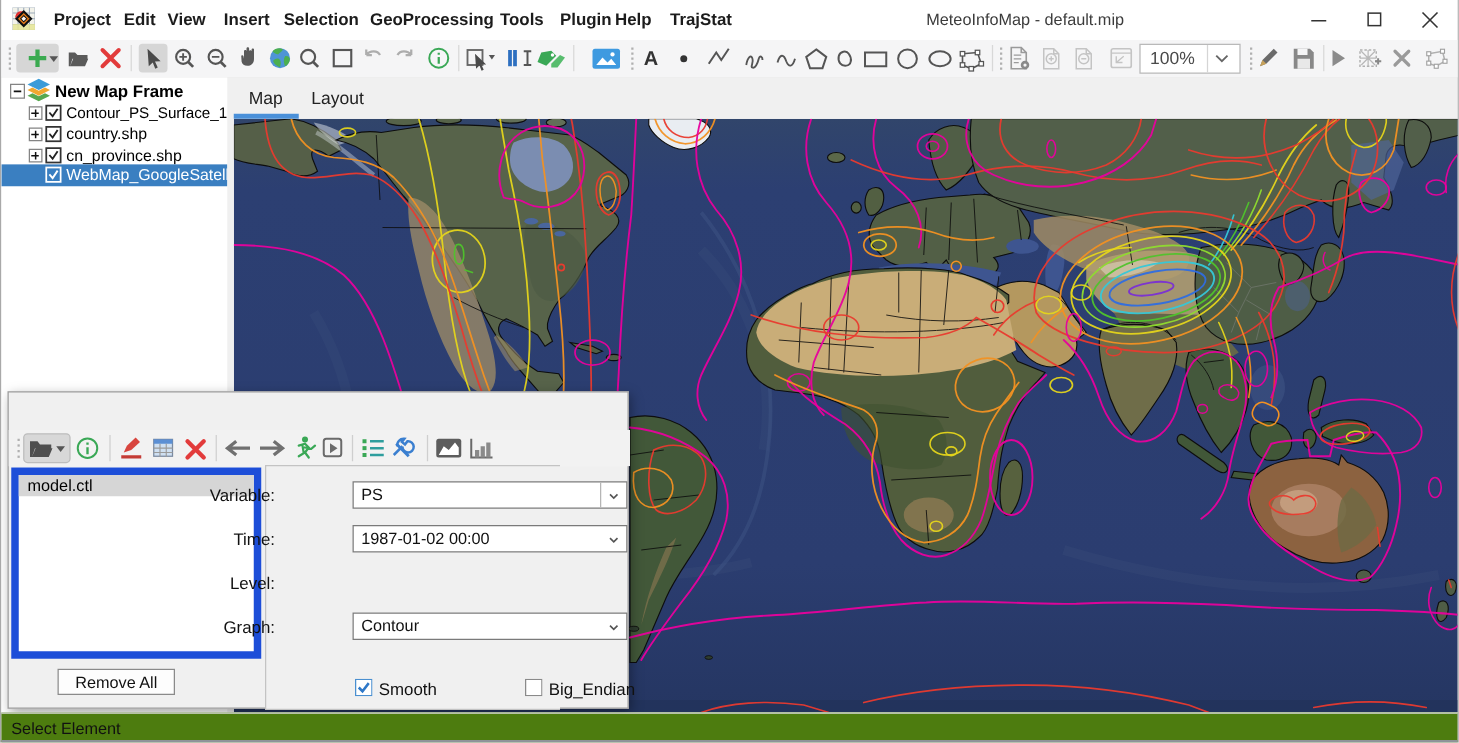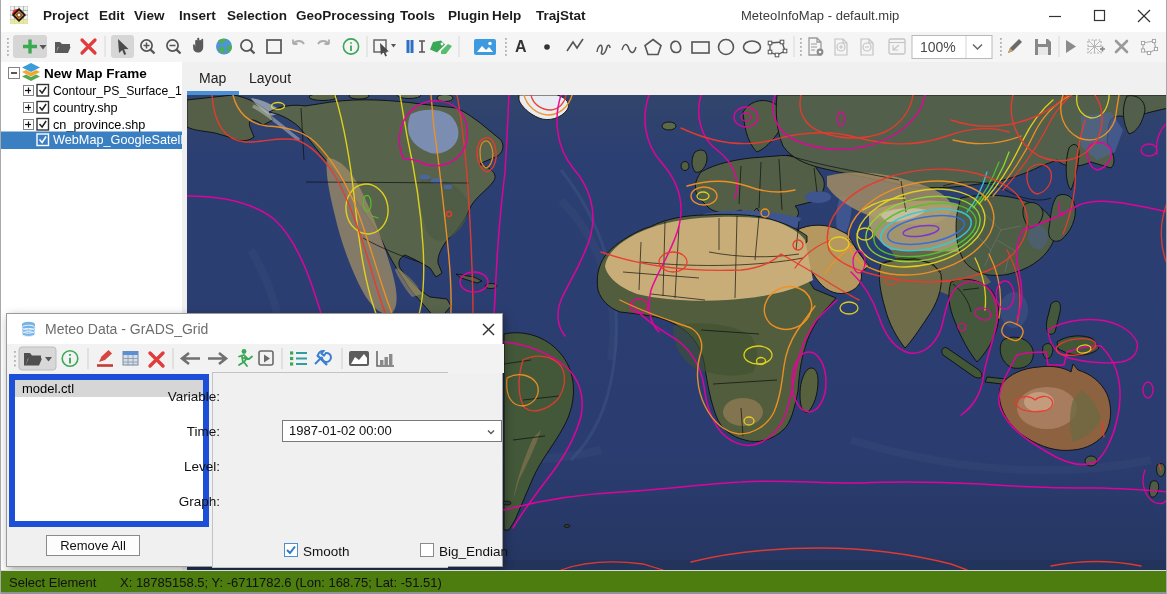--- a/index.html
+++ b/index.html
@@ -429,34 +429,20 @@
 <ellipse cx="961" cy="327" rx="4" ry="3.5" fill="none" stroke="#e8009d" stroke-width="1.2" opacity="0.95"></ellipse>
 <ellipse cx="1147" cy="390" rx="5" ry="8" fill="none" stroke="#e8009d" stroke-width="1.3" opacity="0.95"></ellipse>
 <path d="M690,562 C730,552 776,548 820,548 C864,548 910,554 950,564 L966,570" fill="none" stroke="#e93a2e" stroke-width="1.4" stroke-linecap="round" opacity="0.95"></path>
 <path d="M560,570 C582,562 612,560 642,564 L662,570" fill="none" stroke="#e93a2e" stroke-width="1.3" stroke-linecap="round" opacity="0.95"></path>
 <path d="M1050,566 C1080,560 1110,560 1140,566" fill="none" stroke="#e93a2e" stroke-width="1.3" stroke-linecap="round" opacity="0.95"></path>
 <path d="M1144,470 C1140,480 1142,492 1150,500 C1158,506 1164,504 1167,498" fill="none" stroke="#e8009d" stroke-width="1.3" stroke-linecap="round" opacity="0.95"></path>
 <path d="M1158,464 l2,6" fill="none" stroke="#e93a2e" stroke-width="1.2" stroke-linecap="round" opacity="0.95"></path>
 <path d="M1167,200 C1158,222 1158,246 1167,266" fill="none" stroke="#e93a2e" stroke-width="1.3" stroke-linecap="round" opacity="0.95"></path>
     </svg></div>
 <div id="dialog">
-  <div id="dlgtitle">
-    <svg class="abs" style="left:13px;top:7px" width="17" height="17" viewBox="0 0 17 17">
-      <ellipse cx="8.5" cy="3.4" rx="6.5" ry="2.6" fill="#74b2e8"></ellipse>
-      <path d="M2,3.4 L2,13 A6.5,2.6 0 0 0 15,13 L15,3.4" fill="#74b2e8"></path>
-      <ellipse cx="8.5" cy="6.6" rx="6.5" ry="2.4" fill="none" stroke="#eaf3fb" stroke-width="1"></ellipse>
-      <ellipse cx="8.5" cy="9.8" rx="6.5" ry="2.4" fill="none" stroke="#eaf3fb" stroke-width="1"></ellipse>
-      <ellipse cx="8.5" cy="13" rx="6.5" ry="2.4" fill="none" stroke="#eaf3fb" stroke-width="1"></ellipse>
-    </svg>
-    <span class="abs" style="left:38px;top:7px;font-size:14px;color:#6d6d6d">Meteo Data - GrADS_Grid</span>
-    <svg class="abs" style="left:475px;top:9px" width="13" height="13" viewBox="0 0 13 13">
-      <line x1="1" y1="1" x2="12" y2="12" stroke="#333" stroke-width="1.4"></line>
-      <line x1="12" y1="1" x2="1" y2="12" stroke="#333" stroke-width="1.4"></line>
-    </svg>
-  </div>
   <div id="dlgtoolbar"><svg width="497" height="29" viewBox="0 0 497 29">
         <rect x="0" y="0" width="497" height="29" fill="#f2f2f2"></rect>
 <rect x="7" y="7.0" width="1.8" height="1.8" fill="#b0b0b0"></rect>
 <rect x="7" y="11.5" width="1.8" height="1.8" fill="#b0b0b0"></rect>
 <rect x="7" y="16.0" width="1.8" height="1.8" fill="#b0b0b0"></rect>
 <rect x="7" y="20.5" width="1.8" height="1.8" fill="#b0b0b0"></rect>
 <rect x="12" y="3" width="37" height="23" rx="3" fill="#d8d8d8" stroke="#bdbdbd"></rect>
 <path d="M17,9 h6 l2,2.5 h9 v3 h-13 l-2.5,7 h-1.5 z M18.5,21.5 l3,-7 h13.5 l-3,7 z" fill="#4f4f4f"></path>
 <path d="M38,13 l7,0 l-3.5,4.5 z" fill="#555"></path>
 <circle cx="63" cy="14.5" r="7.8" fill="none" stroke="#3aa856" stroke-width="1.6"></circle>
@@ -494,32 +480,42 @@
       </svg></div>
   <div id="dlglist">
       <div style="background:#d6d6d6;padding:1px 0 1px 7px;">model.ctl</div>
     </div>
   <div id="removeall">Remove All</div>
   <div id="dlgform">
     <span class="flabel" style="top:16px">Variable:</span>
     <span class="flabel" style="top:51px">Time:</span>
     <span class="flabel" style="top:86px">Level:</span>
     <span class="flabel" style="top:121px">Graph:</span>
+    <div class="combo" style="top:12px;padding-right:24px">PS
+      <span style="position:absolute;right:20px;top:0;height:20px;border-left:1px solid #b5b5b5"></span>
+      <svg class="chev" viewBox="0 0 8 8">
+          <path d="M1,2.5 L4,5.5 L7,2.5" fill="none" stroke="#555" stroke-width="1.3"></path>
+        </svg>
+    </div>
     <div class="combo" style="top:47px">1987-01-02 00:00
+      <svg class="chev" viewBox="0 0 8 8">
+          <path d="M1,2.5 L4,5.5 L7,2.5" fill="none" stroke="#555" stroke-width="1.3"></path>
+        </svg>
+    </div>
+    <div class="combo" style="top:117px">Contour
       <svg class="chev" viewBox="0 0 8 8">
           <path d="M1,2.5 L4,5.5 L7,2.5" fill="none" stroke="#555" stroke-width="1.3"></path>
         </svg>
     </div>
     <svg class="abs" style="left:71px;top:170px" width="14" height="14" viewBox="0 0 14 14">
       <rect x="0.5" y="0.5" width="13" height="13" fill="#fff" stroke="#4a8fd0" stroke-width="1"></rect>
       <path d="M3,7 L6,10 L11,3.5" fill="none" stroke="#2e78c8" stroke-width="2"></path>
     </svg>
     <span class="cblabel" style="left:90px;top:171px">Smooth</span>
     <svg class="abs" style="left:207px;top:170px" width="14" height="14" viewBox="0 0 14 14">
       <rect x="0.5" y="0.5" width="13" height="13" fill="#fff" stroke="#8a8a8a" stroke-width="1"></rect>
     </svg>
     <span class="cblabel" style="left:226px;top:171px">Big_Endian</span>
   </div>
 </div>
 <div id="statusbar">
   <span class="abs" style="left:8px;top:4px">Select Element</span>
-  <span class="abs" style="left:119px;top:4px">X: 18785158.5; Y: -6711782.6 (Lon: 168.75; Lat: -51.51)</span>
 </div>
 
 </body></html>

